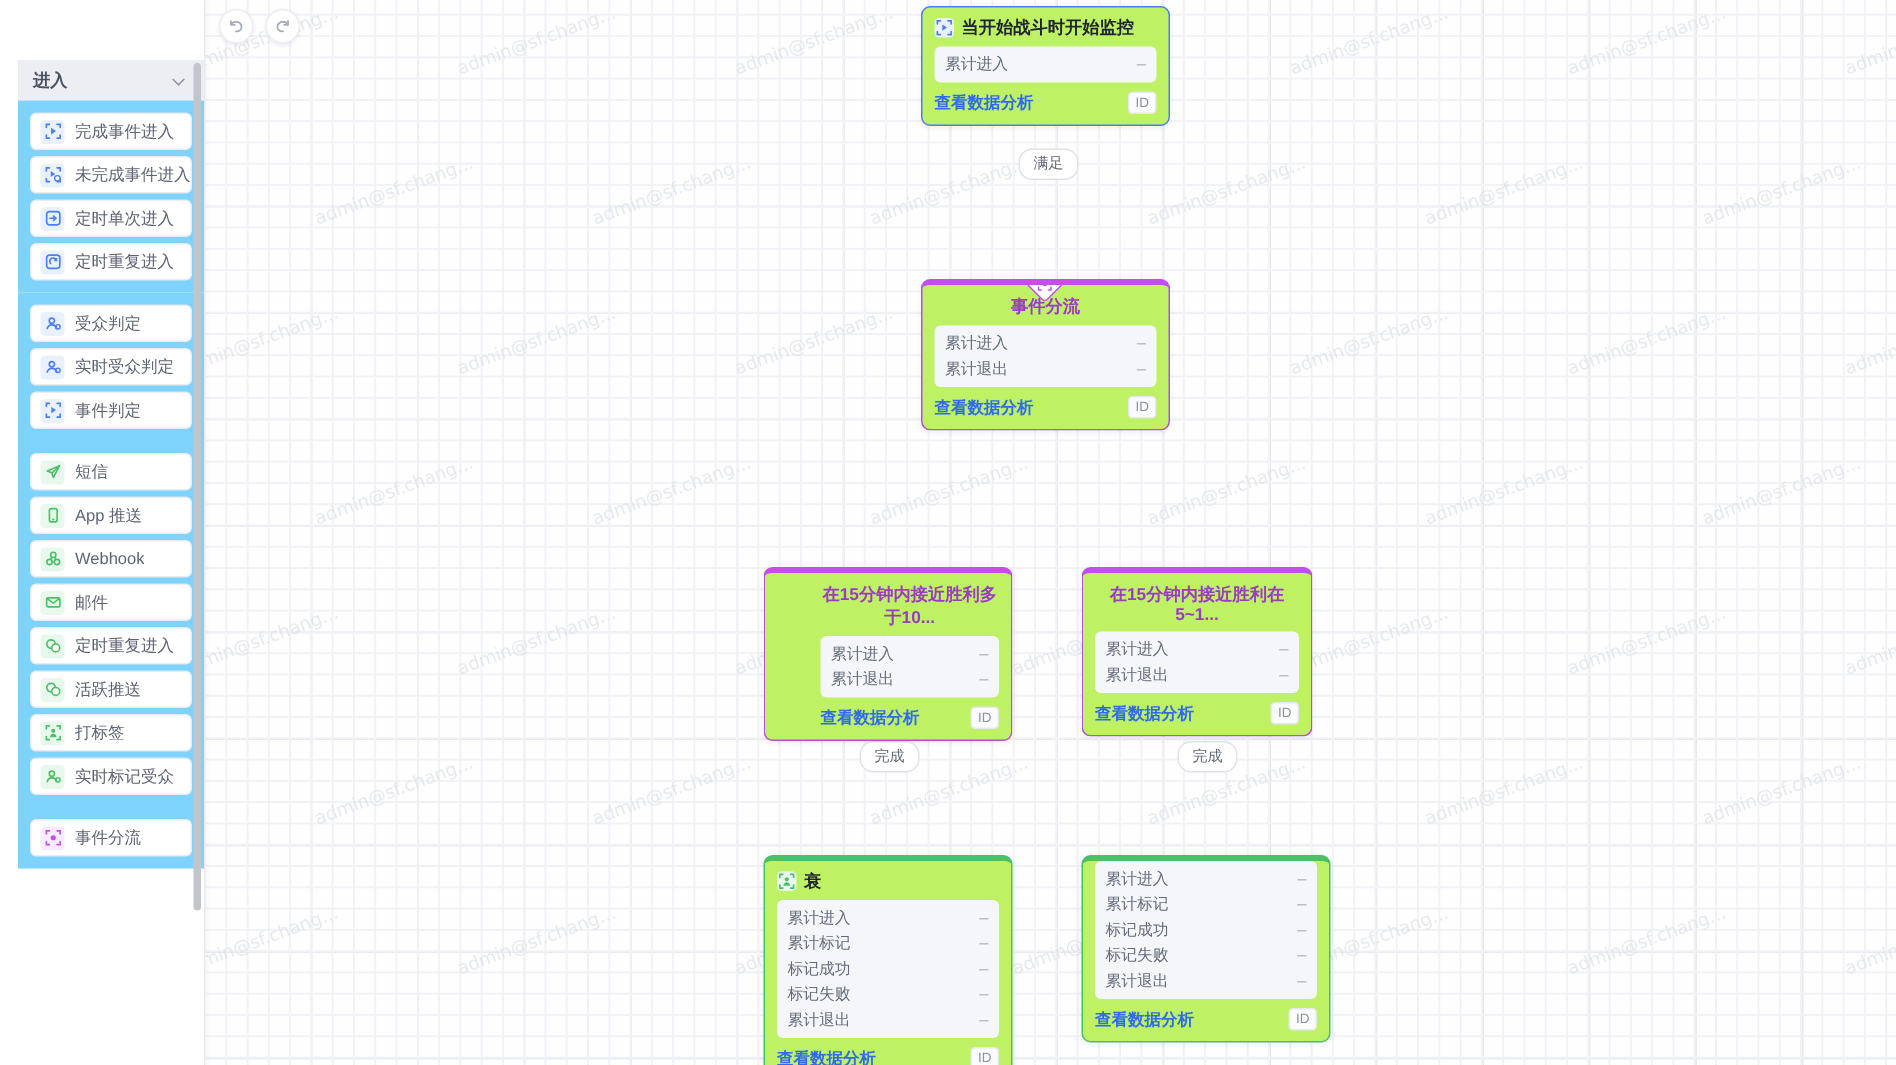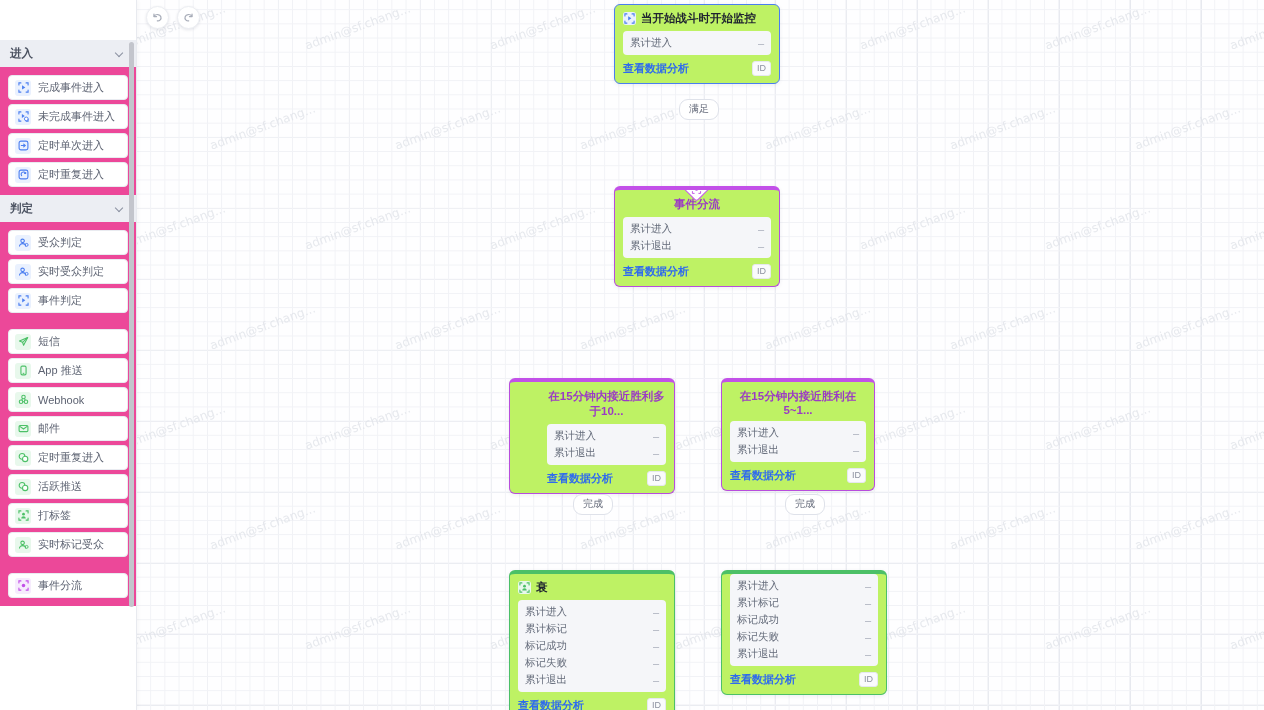--- a/index.html
+++ b/index.html
@@ -35,39 +35,40 @@
     letter-spacing: .3px;
   }
   .sb-collapse {
     width: 17px; height: 15px; position: relative; cursor: pointer;
   }
   .sb-collapse svg { display:block; }
 
   .sb-scroll {
     position: absolute; top: 40px; left: 0; right: 0; bottom: 0;
     overflow: hidden;
+    padding-left: 12px;
   }
   .sb-group-head {
     height: 27px;
     background: #eceef3;
     display: flex; align-items: center; justify-content: space-between;
     padding: 0 11px 0 10px;
     font-size: 11.5px; color: #4b5261; font-weight: bold;
   }
   .chev {
     width: 9px; height: 9px; position: relative;
   }
   .chev::after {
     content:""; position:absolute; left:0; top:1px;
     width: 5px; height: 5px;
     border-right: 1.3px solid #8a90a0;
     border-bottom: 1.3px solid #8a90a0;
     transform: rotate(45deg);
   }
-  .sb-items { padding: 4px 8px 4px 8px; background: #ec4899; }
+  .sb-items { padding: 4px 8px 4px 8px; background: #7dd3fc; }
   .sb-item {
     height: 25px; margin: 4px 0;
     background: #fff;
     border: 1px solid #e9ebf0;
     border-radius: 4px;
     display: flex; align-items: center;
     padding-left: 6px;
     font-size: 11px; color: #5d6372;
     cursor: grab;
   }
@@ -266,24 +267,20 @@
           <div class="sb-item">
             <span class="sb-ico ico-blue">
               <svg width="11" height="11" viewBox="0 0 12 12">
                 <rect x="1.2" y="1.2" width="9.6" height="9.6" rx="2" fill="none" stroke="#4b7ef0" stroke-width="1.2"></rect>
                 <path d="M4 7.2A2.4 2.4 0 1 1 8 4.6" fill="none" stroke="#4b7ef0" stroke-width="1.2" stroke-linecap="round"></path>
                 <path d="M8.4 3.2v1.8H6.7" fill="none" stroke="#4b7ef0" stroke-width="1.1"></path>
               </svg>
             </span>
             <span class="sb-label">定时重复进入</span>
           </div>
-        </div>
-        <div class="sb-group-head">
-          <span>判定</span>
-          <span class="chev"></span>
         </div>
         <div class="sb-items">
           <div class="sb-item">
             <span class="sb-ico ico-blue">
               <svg width="11" height="11" viewBox="0 0 12 12">
                 <circle cx="5" cy="4.2" r="1.9" fill="none" stroke="#4b7ef0" stroke-width="1.2"></circle>
                 <path d="M1.6 10.4c0-2 1.5-3.2 3.4-3.2s3.4 1.2 3.4 3.2" fill="none" stroke="#4b7ef0" stroke-width="1.2"></path>
                 <circle cx="9.4" cy="8.6" r="1.6" fill="none" stroke="#4b7ef0" stroke-width="1"></circle>
               </svg>
             </span>

